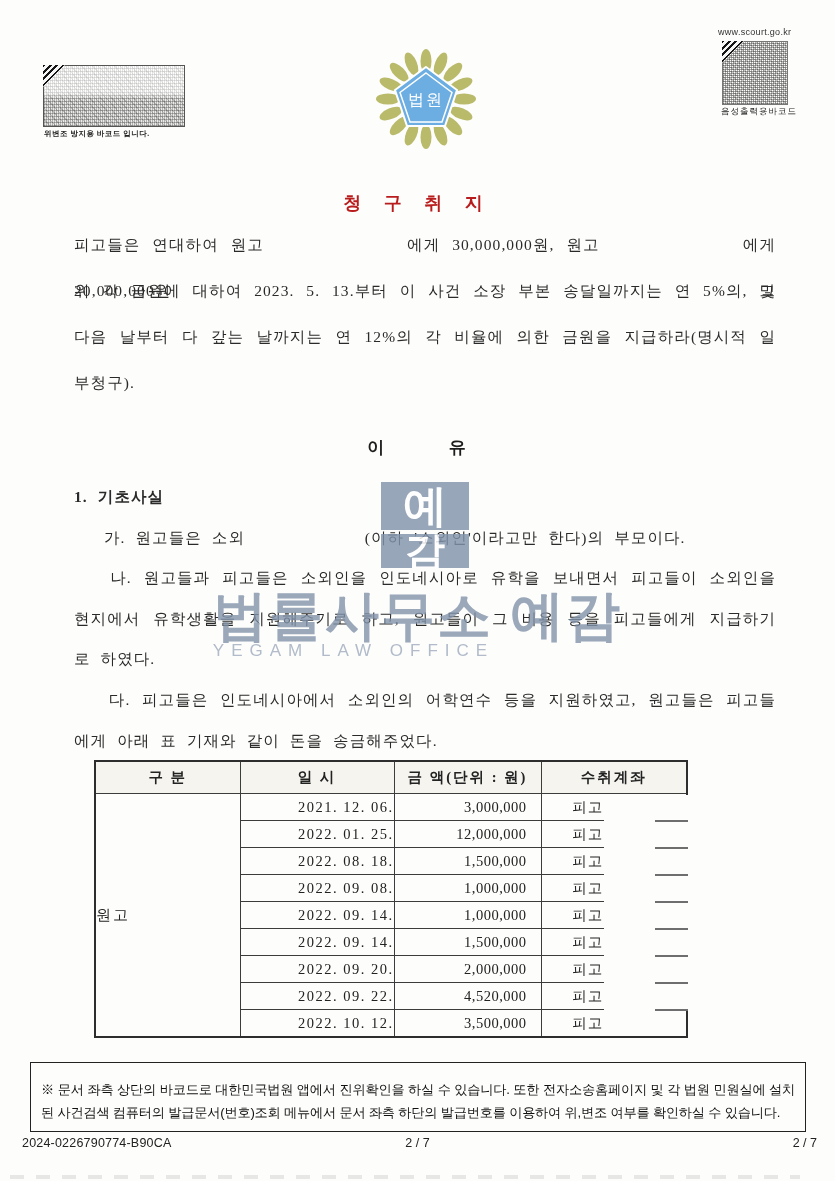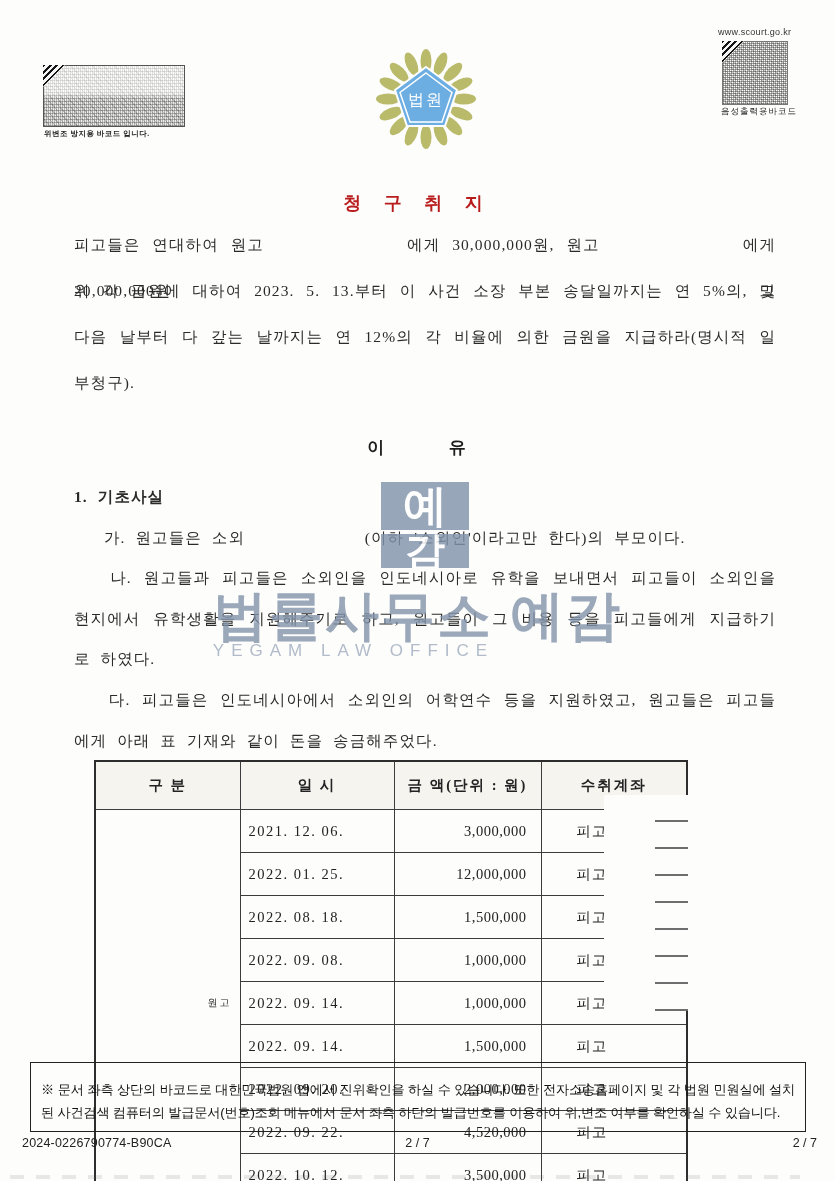--- a/index.html
+++ b/index.html
@@ -84,31 +84,31 @@
     left:0;top:641px;width:707px;text-align:center;
     font-family:"Liberation Sans",sans-serif;font-size:17px;letter-spacing:7px;
     color:#a9b4c5;opacity:.9;
   }
   
   table.transfer{
     position:absolute;left:94px;top:760px;width:592px;
     border-collapse:collapse;table-layout:fixed;
     font-size:14.5px;color:#222;
   }
-  table.transfer th,table.transfer td{border:1px solid #3c3c3c;padding:8px;}
+  table.transfer th,table.transfer td{border:1px solid #3c3c3c;padding:0;}
   table.transfer{border:2px solid #2d2d2d;}
   table.transfer th{
     height:31px;font-weight:600;letter-spacing:2px;background:#f5f4ef;
     font-size:14.5px;
   }
   table.transfer td{height:26px;background:#fdfdfb;}
-  td.c-date{text-align:left;letter-spacing:1.5px;margin-top:21px;}
+  td.c-date{text-align:right;letter-spacing:1.5px;margin-top:21px;}
   td.c-amt{text-align:right;padding-right:14px !important;letter-spacing:.5px;}
   td.c-acct{text-align:center;padding-right:52px !important;letter-spacing:1px;}
-  td.c-group{text-align:right;letter-spacing:2px;font-size:10px;}
+  td.c-group{text-align:left;letter-spacing:2px;font-size:15px;}
   .redact-cover{
     position:absolute;left:604px;top:795px;width:88px;height:215px;background:#fdfdfb;
   }
   .dash{position:absolute;left:655px;width:33px;height:1.5px;background:#6e6e6e;}
   
   .notice{
     position:absolute;left:30px;top:1062px;width:754px;
     border:1.5px solid #222;padding:16px 10px 7px 10px;
     font-family:"Liberation Sans",sans-serif;font-size:13.2px;line-height:22.5px;
     color:#111;letter-spacing:-0.2px;text-align:justify;

